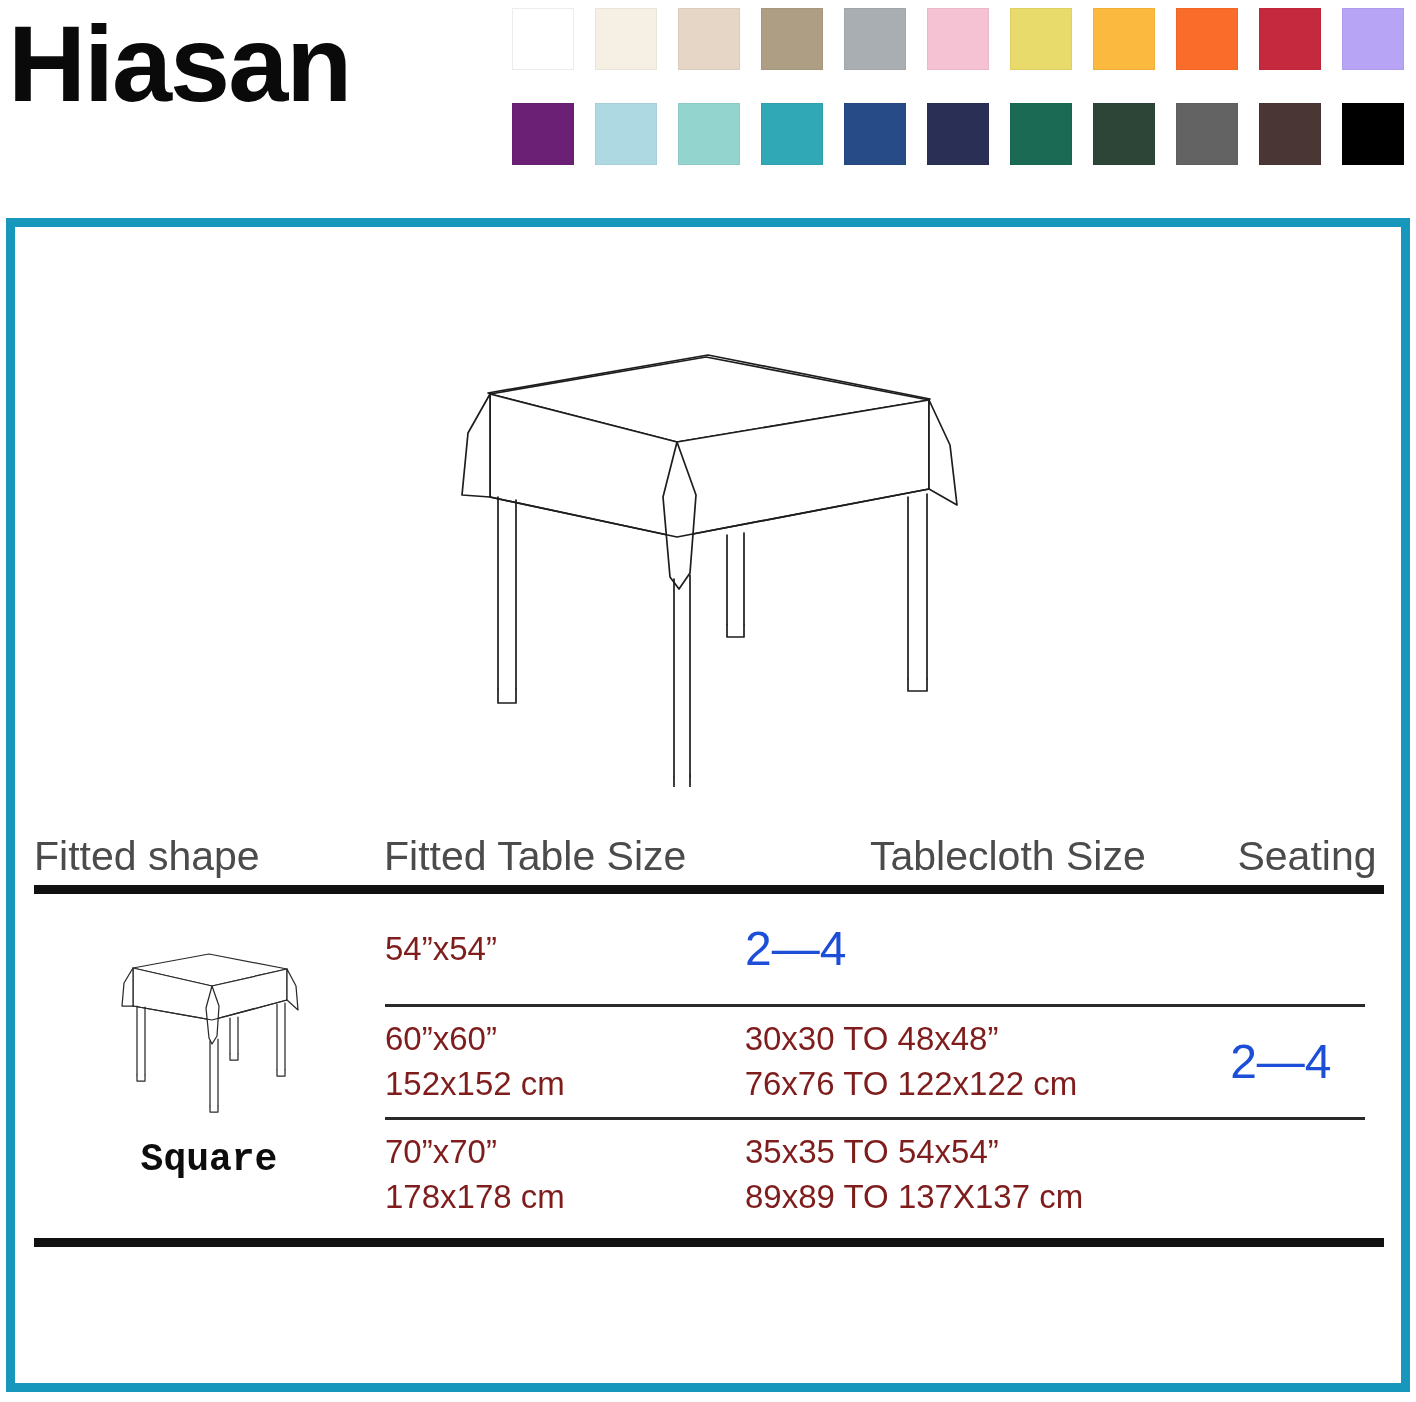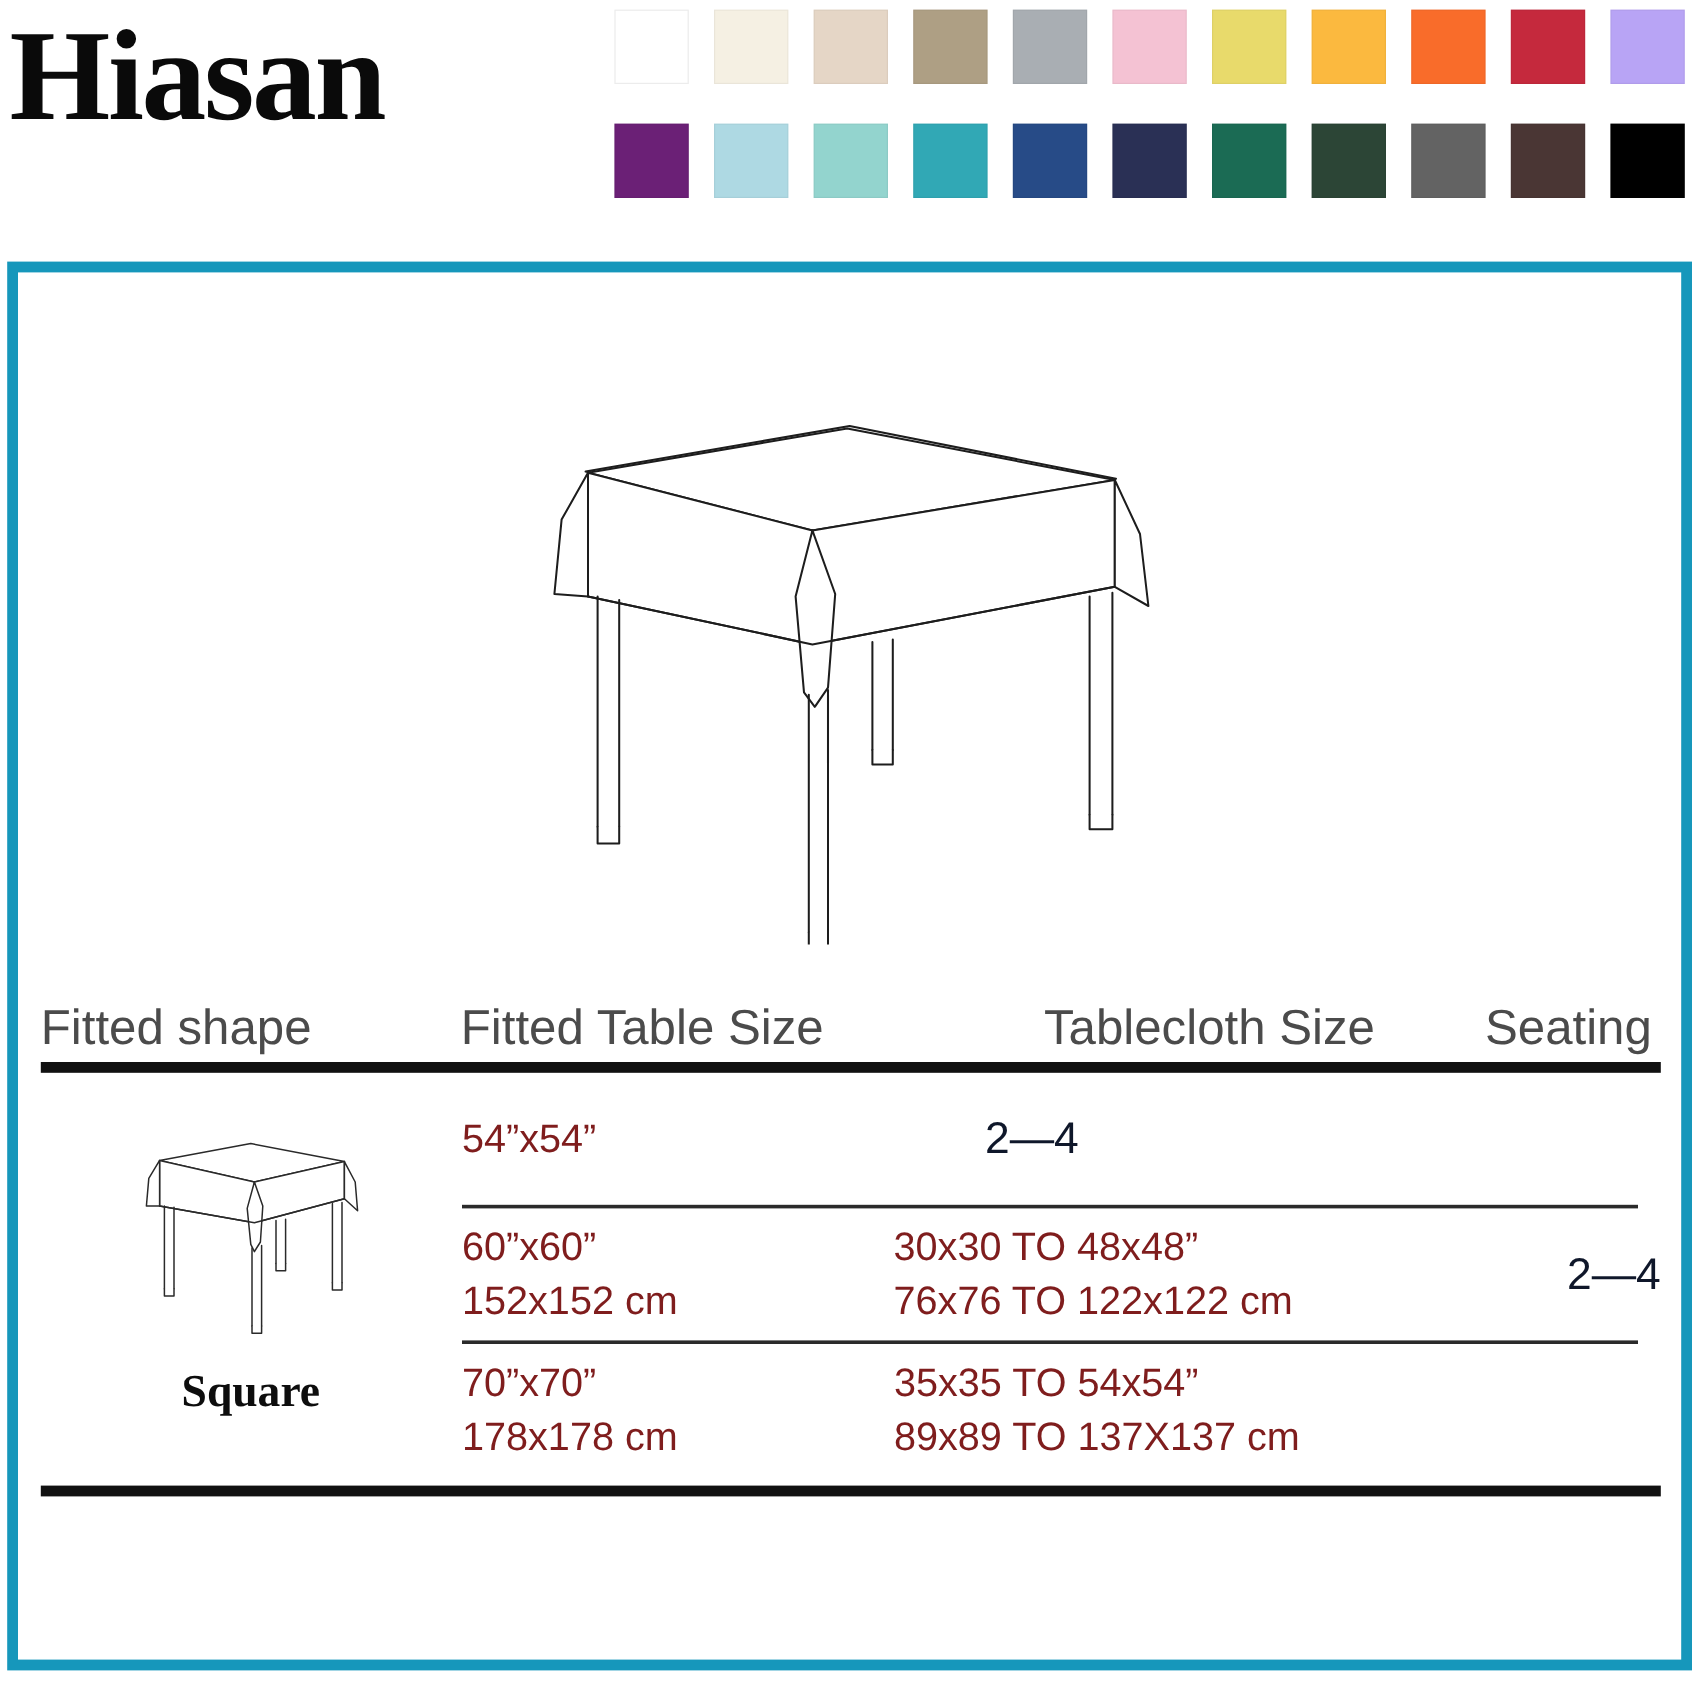--- a/index.html
+++ b/index.html
@@ -21,21 +21,21 @@
   #brand-logo {
     position: absolute;
     left: 8px;
     top: 8px;
     width: 470px;
     height: 112px;
     display: flex;
     align-items: center;
   }
   #brand-logo .wordmark {
-    font-family: Liberation Serif, serif;
+    font-family: Liberation Sans, sans-serif;
     font-weight: 700;
     font-size: 108px;
     letter-spacing: -2px;
     color: #0a0a0a;
     line-height: 1;
   }
 
   
   #swatch-panel {
     position: absolute;
@@ -128,40 +128,40 @@
   }
   .cell {
     font-family: "Liberation Sans", sans-serif;
     font-size: 33px;
     color: #7f1d1d;
     line-height: 1.36;
     white-space: nowrap;
   }
   .cell .line2 { display: block; }
   .cell-seating {
-    font-size: 37px;
-    color: #0f172a;
-    text-align: right;
+    font-size: 48px;
+    color: #1d4ed8;
+    text-align: left;
     width: 154px;
   }
 
   
   #shape-cell {
     position: absolute;
     left: 0;
     top: 0;
     width: 350px;
     height: 330px;
     display: flex;
     flex-direction: column;
     align-items: center;
     justify-content: center;
   }
   #shape-cell .shape-label {
-    font-family: Liberation Serif, serif;
+    font-family: Liberation Mono, monospace;
     font-size: 38px;
     font-weight: 700;
     color: #0d0d0d;
     margin-top: 10px;
   }
   .row-offset { margin-left: 351px; }
 </style>
 </head>
 <body>
 

